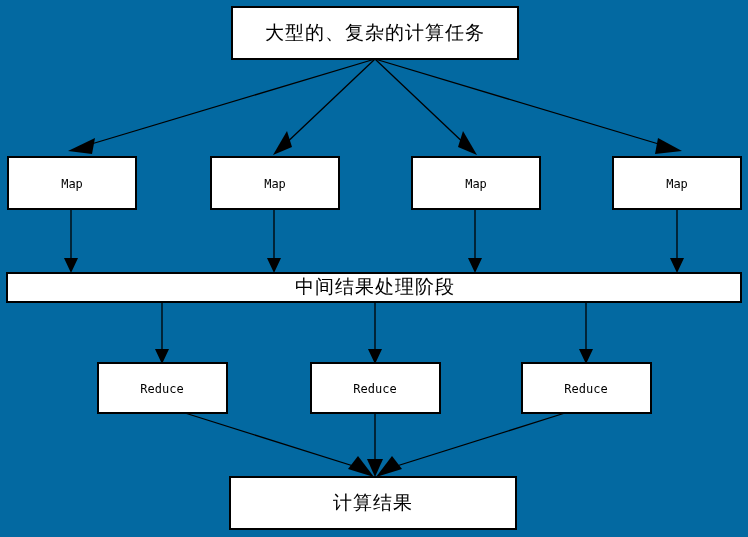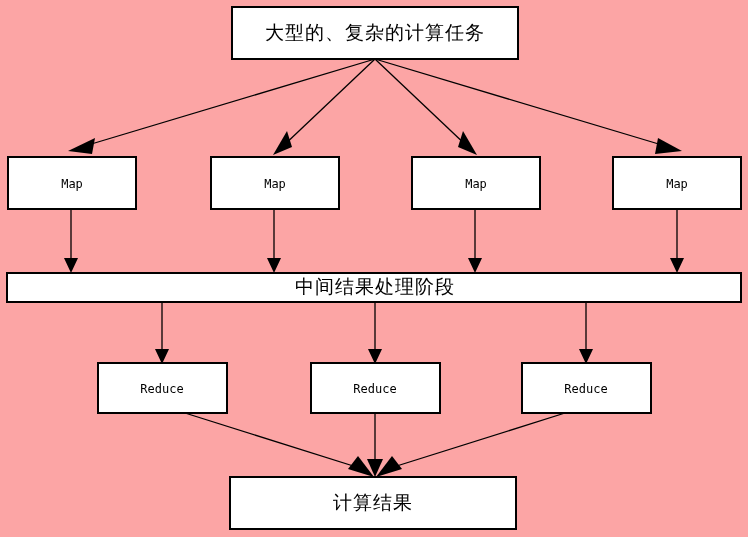--- a/index.html
+++ b/index.html
@@ -4,21 +4,21 @@
 <style>
   html, body {
     margin: 0;
     padding: 0;
     background: #ffffff;
   }
   #diagram-root {
     position: relative;
     width: 748px;
     height: 537px;
-    background: #fca5a5;
+    background: #0369a1;
     font-family: "Liberation Serif", "DejaVu Serif", serif;
     overflow: hidden;
   }
   svg.canvas {
     display: block;
     width: 748px;
     height: 537px;
   }
   .node-box {
     fill: #ffffff;

